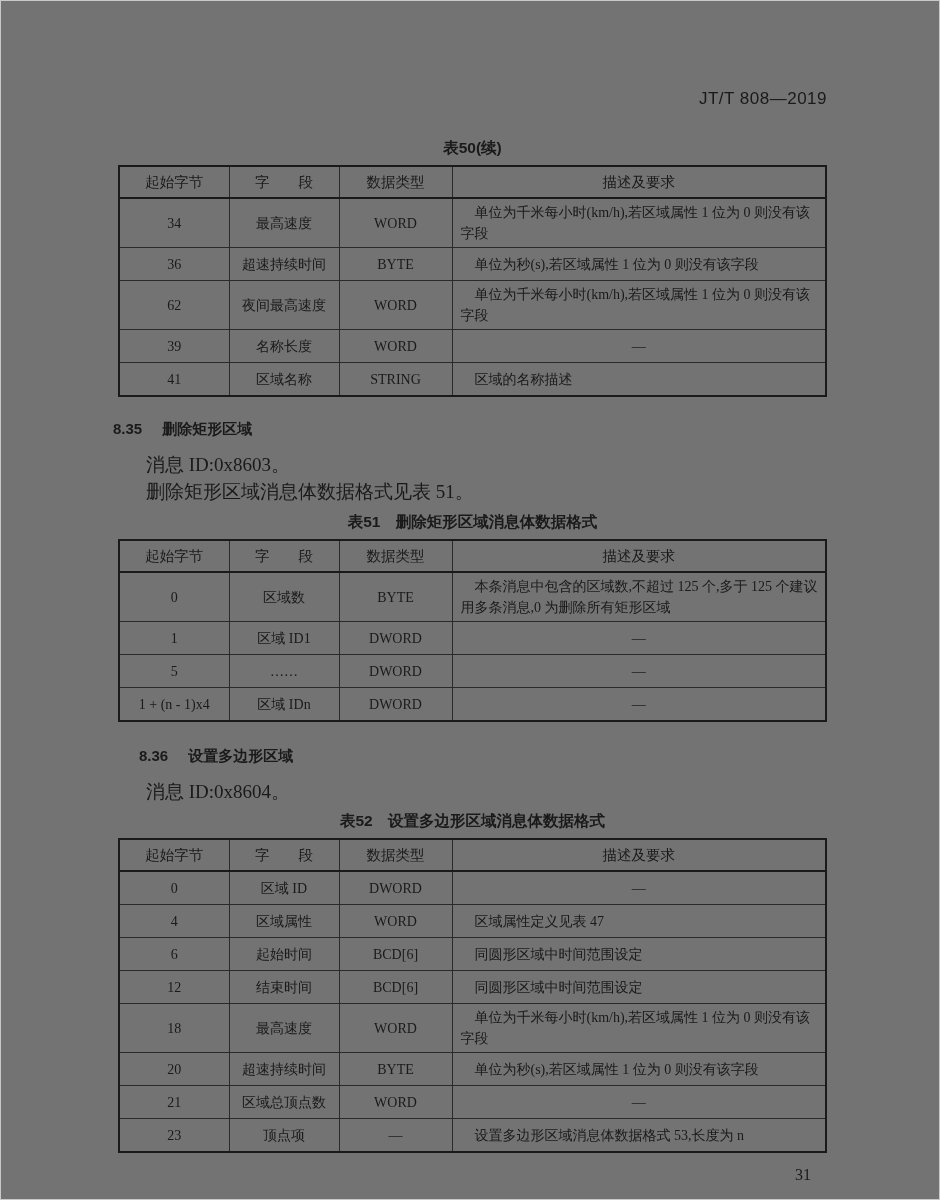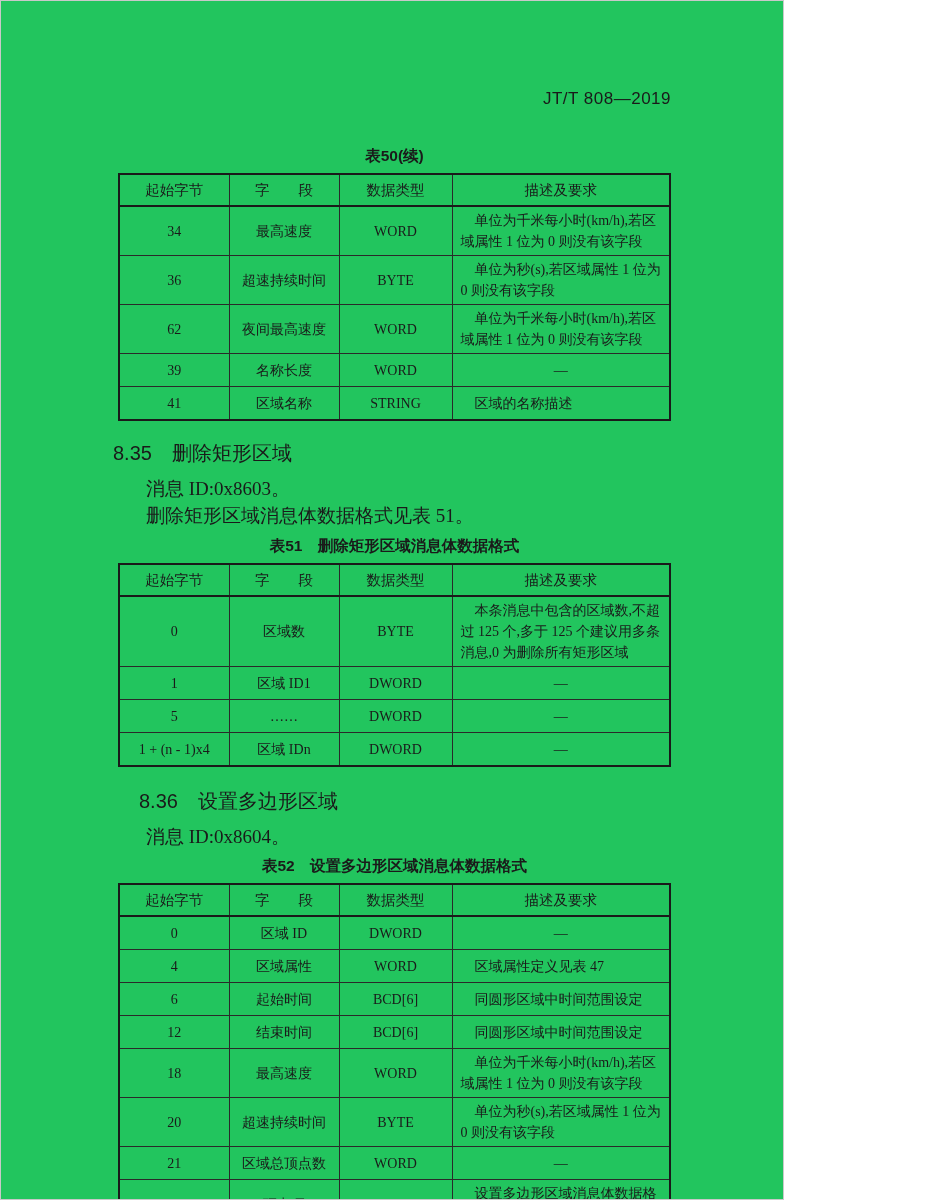--- a/index.html
+++ b/index.html
@@ -1,20 +1,20 @@
 <!DOCTYPE html>
 <html><head>
 <meta charset="utf-8">
 <style>
   html, body { margin: 0; padding: 0; background: #ffffff; }
   .page {
-    width: 784px;
+    width: 940px;
     height: 1200px;
     box-sizing: border-box;
-    background: #22c55e;
+    background: #737373;
     border: 1px solid #c9c9c9;
     color: #1a1a1a;
     font-family: "Liberation Serif", "DejaVu Serif", serif;
     overflow: hidden;
   }
   .doc-header {
     margin-top: 88px;
     margin-right: 112px;
     text-align: right;
     font-family: "Liberation Sans", "DejaVu Sans", sans-serif;
@@ -27,21 +27,21 @@
     margin-left: 117px;
     margin-right: 112px; 
   }
   .table-caption {
     text-align: center;
     font-family: "Liberation Sans", "DejaVu Sans", sans-serif;
     font-weight: bold;
     font-size: 15.5px;
     line-height: 19px;
   }
-  .cap50 { margin-top: 37px; }
+  .cap50 { margin-top: 29px; }
   .cap51 { margin-top: 7px; }
   .cap52 { margin-top: 6px; }
 
   table.spec {
     width: 100%;
     border-collapse: collapse;
     table-layout: fixed;
     margin-top: 8px;
     border: 2px solid #1a1a1a;
   }
@@ -68,22 +68,22 @@
   }
   table.spec td.cell-desc {
     text-align: left;
     padding-left: 8px;
     text-indent: 1em;
   }
   .section-heading {
     margin-top: 22px;
     margin-left: -5px;
     font-family: "Liberation Sans", "DejaVu Sans", sans-serif;
-    font-weight: normal;
-    font-size: 20px;
+    font-weight: bold;
+    font-size: 15px;
     line-height: 20px;
   }
   .section-heading .sh-num { margin-right: 20px; }
   .sh-36 { margin-top: 24px; margin-left: 21px; }
   p.para {
     margin: 0;
     margin-left: 28px;
     font-size: 19px;
     line-height: 27px;
   }

